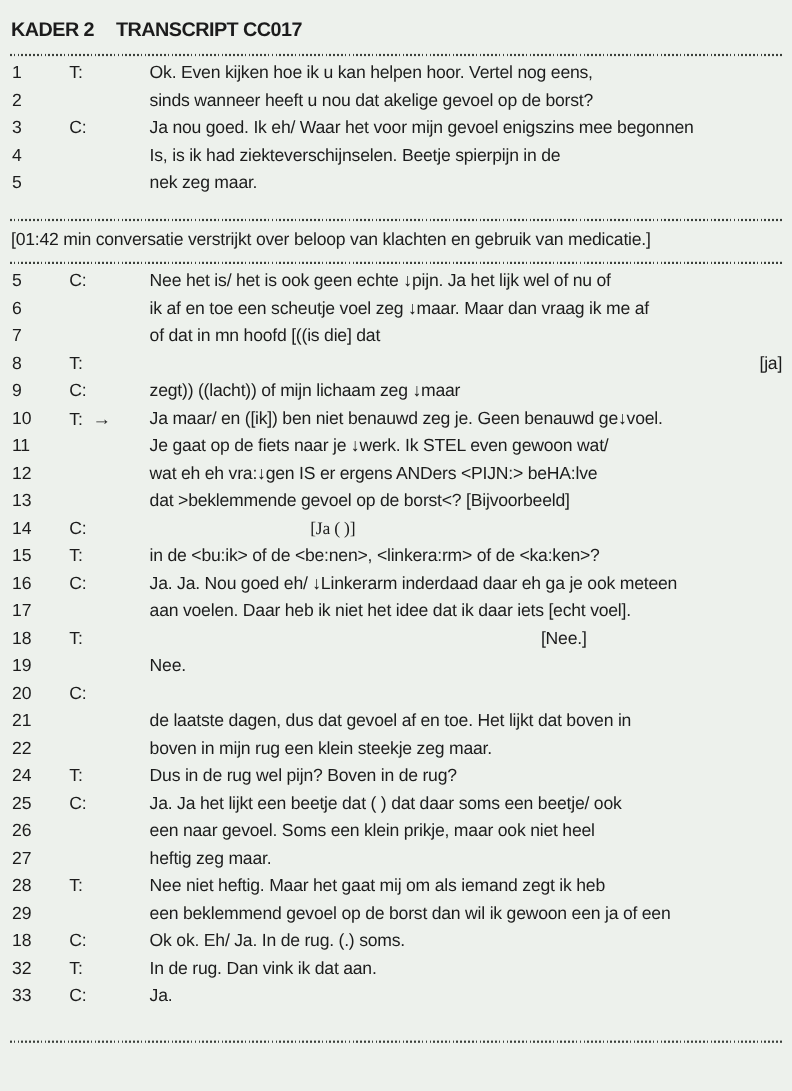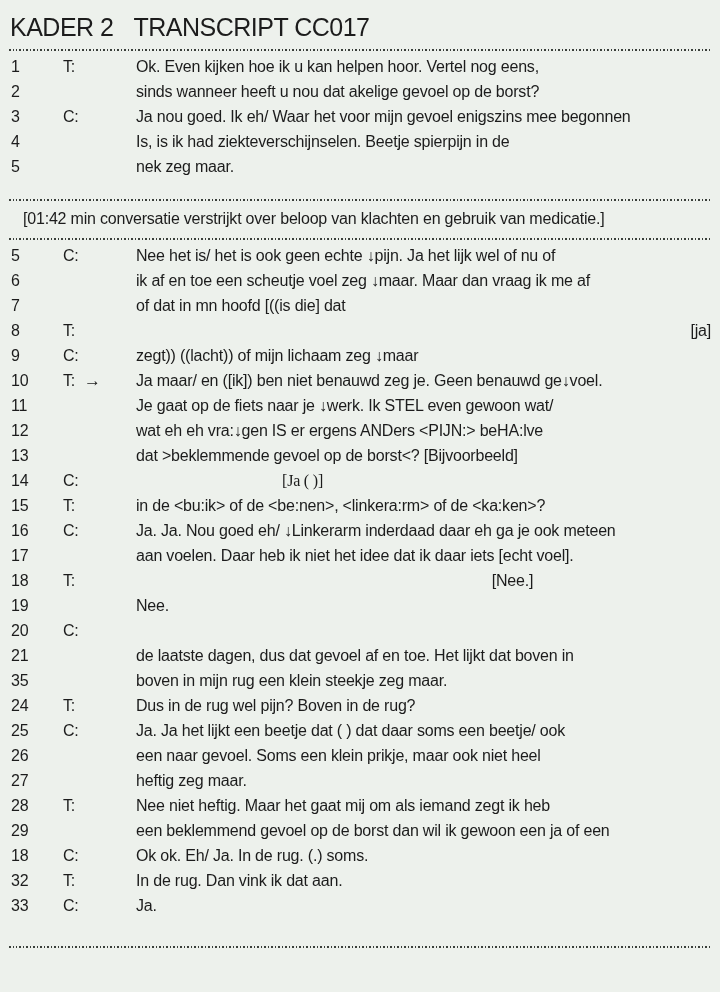--- a/index.html
+++ b/index.html
@@ -6,21 +6,21 @@
   body {
     width: 720px; height: 992px; overflow: hidden;
     background: #edf1ec;
     font-family: "Liberation Sans", sans-serif;
     color: #1c1c1c;
     -webkit-font-smoothing: antialiased;
   }
   .page { padding: 0 9px; }
   .box-title {
     padding: 13px 1px 7px 1px;
-    font-size: 25px; font-weight: normal; line-height: 29px;
+    font-size: 18px; font-weight: bold; line-height: 29px;
     letter-spacing: -0.5px;
     white-space: nowrap;
   }
   .box-title .kader { margin-right: 20px; }
   .dotted {
     height: 2px;
     background: repeating-linear-gradient(90deg, #3a3f3a 0 1.5px, transparent 1.5px 3.5px);
   }
   .block { padding: 3px 0 0 0; }
   .row {
@@ -31,21 +31,20 @@
     white-space: nowrap;
   }
   .col-num { padding-left: 2px; }
   .col-speaker { }
   .col-text { }
   .arrow { margin-left: 9px; font-size: 17px; }
   .interlude {
     font-size: 16px; letter-spacing: -0.2px;
     padding: 9px 1px 10px 1px;
     white-space: nowrap;
-    margin-left: 13px;
   }
   .sep-mid-top { margin-top: 20px; }
   .sep-bottom { margin-top: 28px; }
 </style>
 </head>
 <body>
 
 <div class="page">
 
   <div class="box-title">
@@ -167,21 +166,21 @@
       <div class="row">
         <span class="col-num">20</span>
         <span class="col-speaker">C:</span>
       </div>
       <div class="row">
         <span class="col-num">21</span>
         <span class="col-speaker"></span>
         <span class="col-text">de laatste dagen, dus dat gevoel af en toe. Het lijkt dat boven in</span>
       </div>
       <div class="row">
-        <span class="col-num">35</span>
+        <span class="col-num">22</span>
         <span class="col-speaker"></span>
         <span class="col-text">boven in mijn rug een klein steekje zeg maar.</span>
       </div>
       <div class="row">
         <span class="col-num">24</span>
         <span class="col-speaker">T:</span>
         <span class="col-text">Dus in de rug wel pijn? Boven in de rug?</span>
       </div>
       <div class="row">
         <span class="col-num">25</span>

